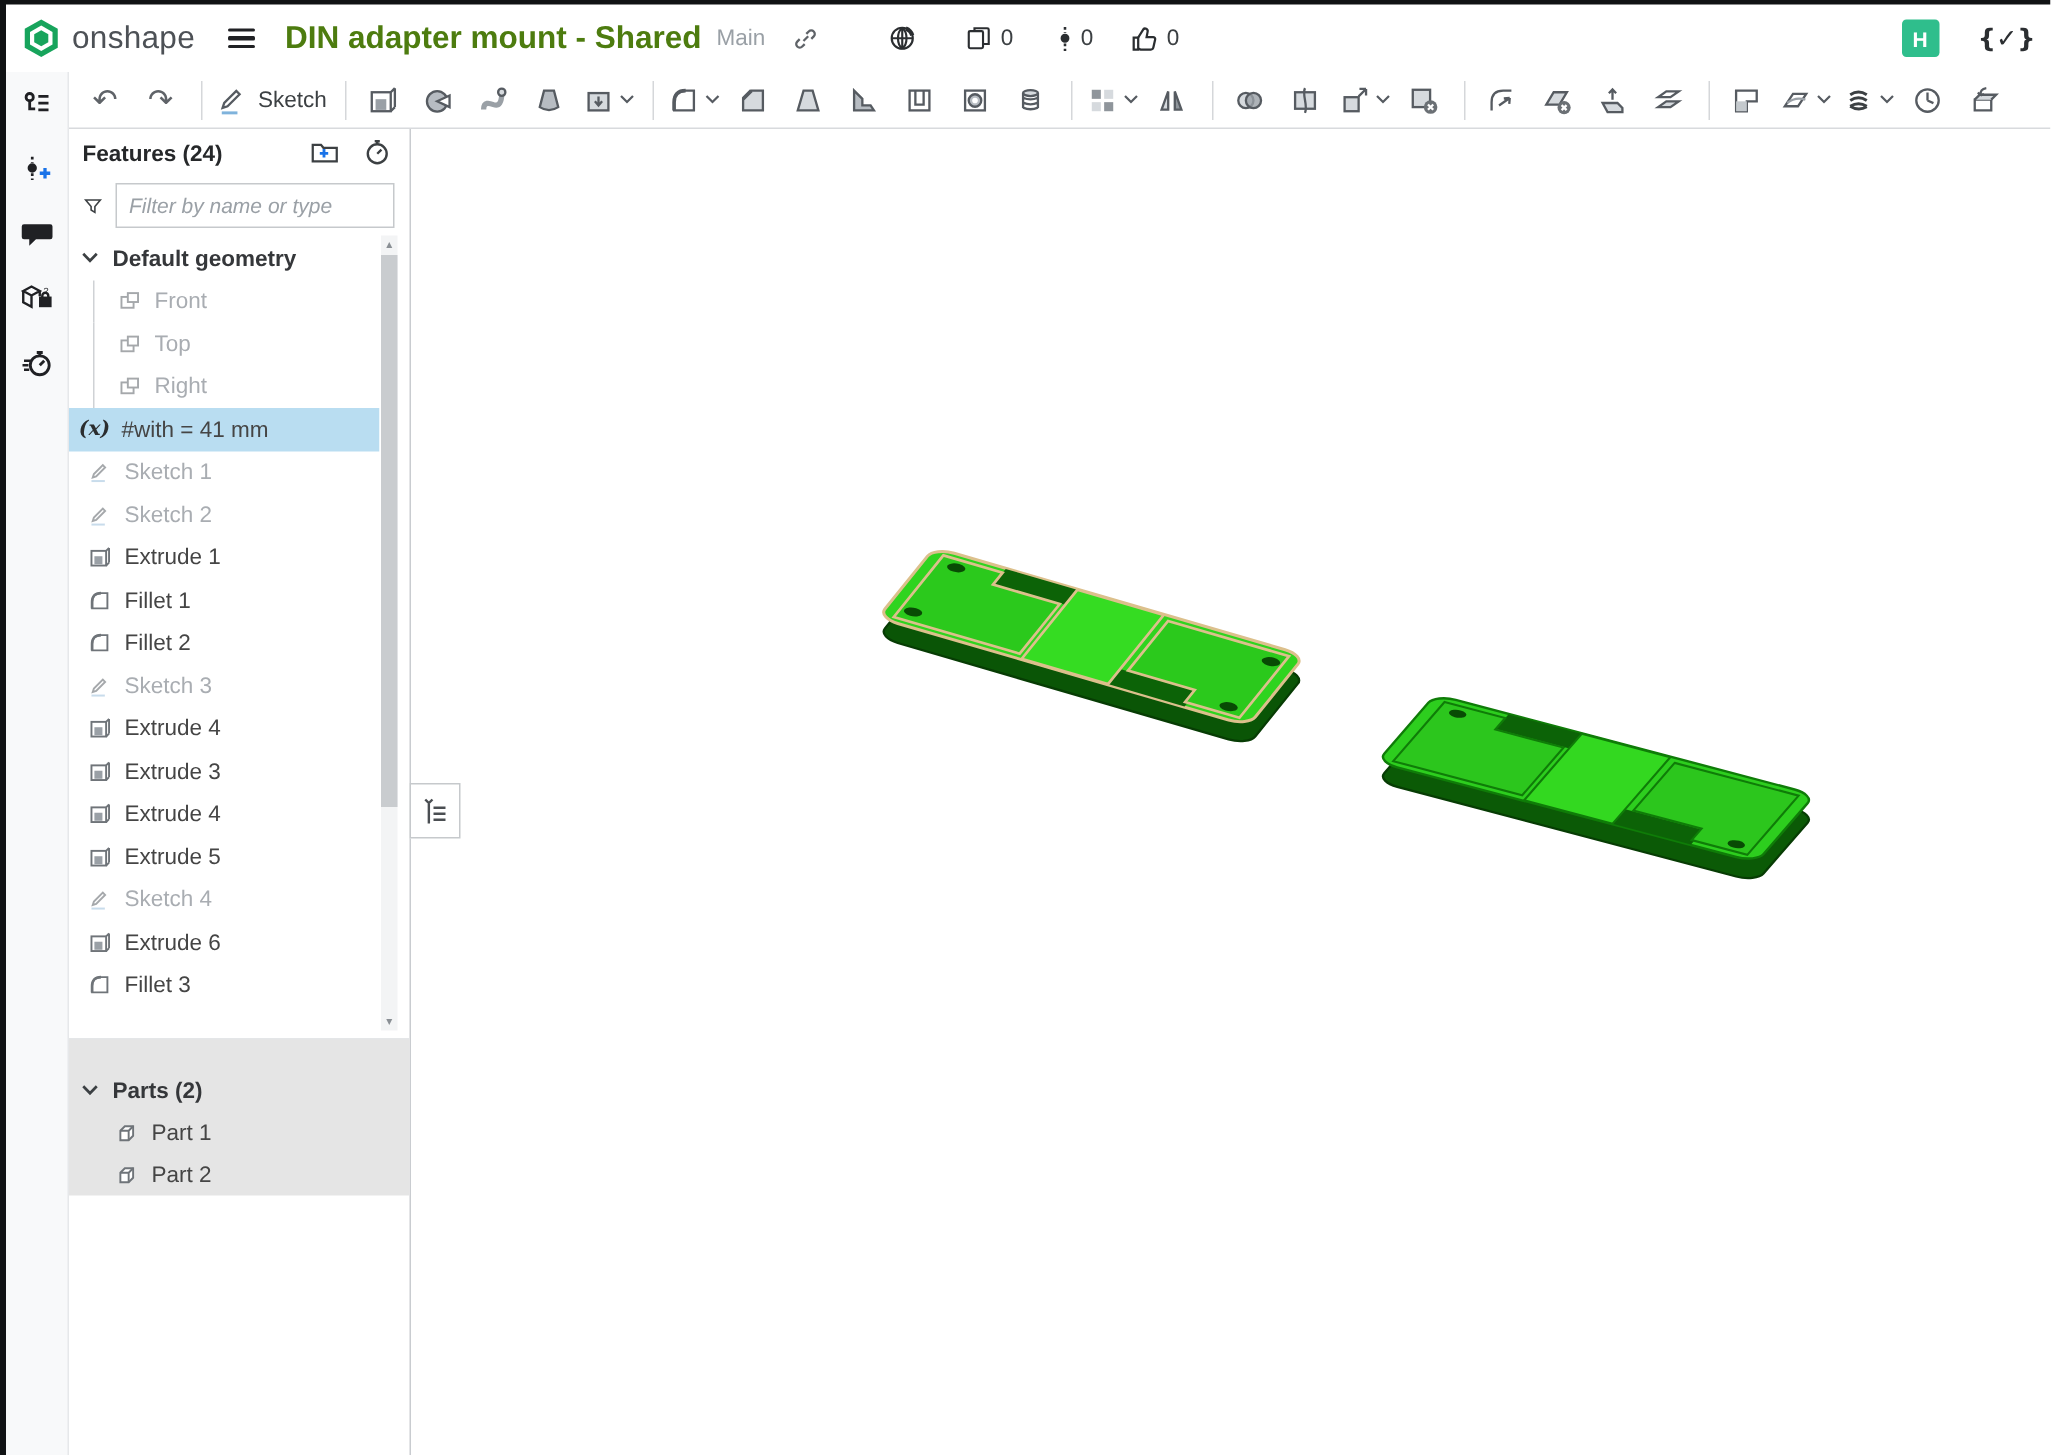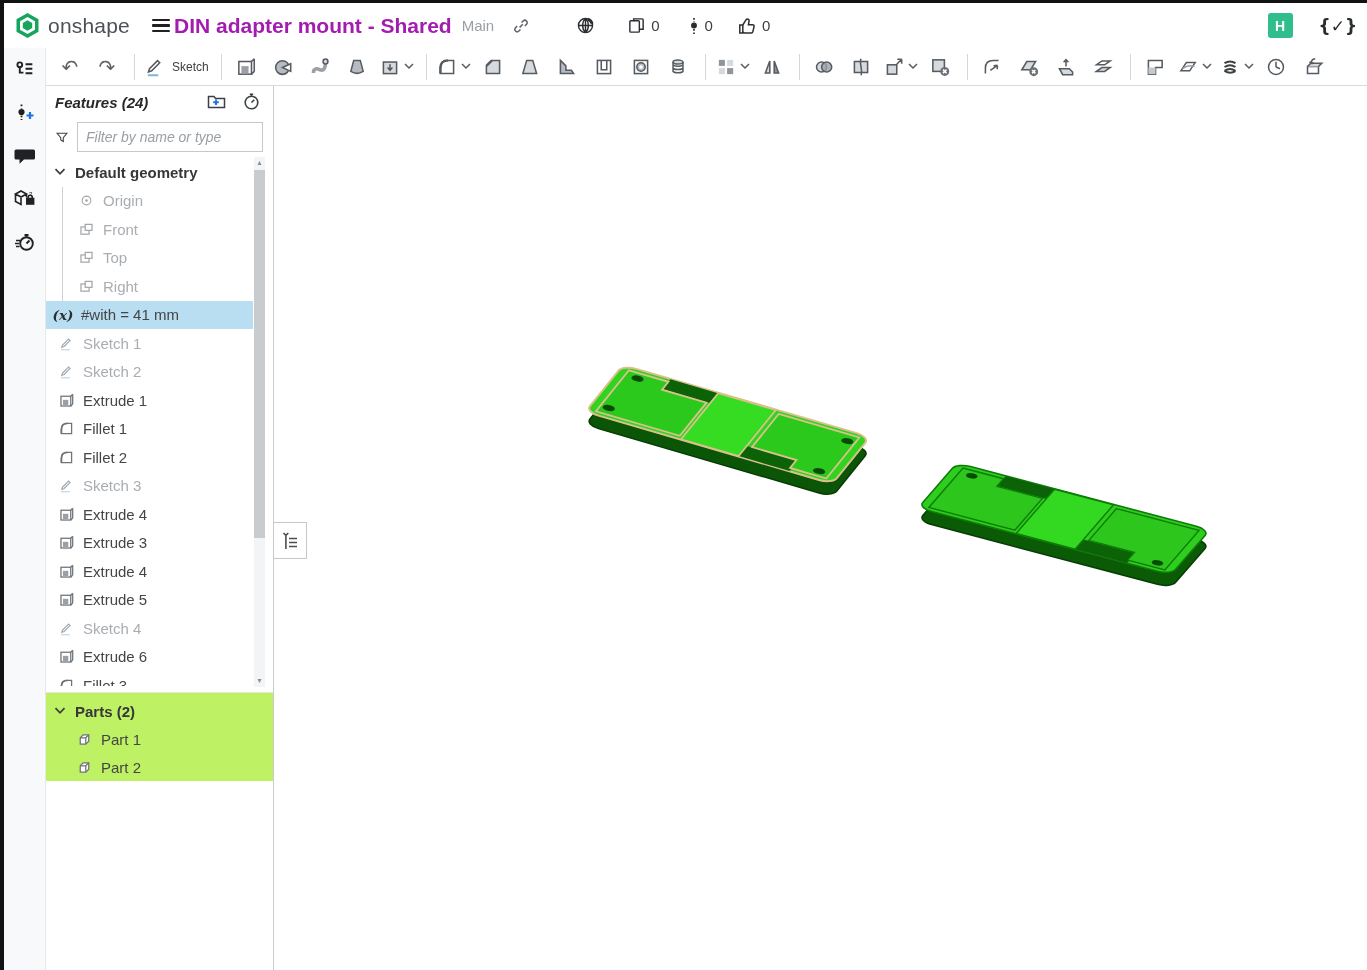--- a/index.html
+++ b/index.html
@@ -8,51 +8,51 @@
   .edge-top{position:absolute;left:0;top:0;width:100%;height:3px;background:#101214;z-index:60;}
   .edge-left{position:absolute;left:0;top:0;width:4px;height:100%;background:#101214;z-index:60;}
 
   
   header{position:absolute;left:4px;top:3px;right:0;height:45px;background:#fff;
          display:flex;align-items:center;z-index:20;}
   .logo{display:flex;align-items:center;gap:7px;margin-left:10px;}
   .logo-word{font-size:21px;color:#4d5156;letter-spacing:.2px;}
   .hamburger{margin-left:18px;display:flex;flex-direction:column;gap:3px;cursor:pointer;border:none;background:none;padding:4px;}
   .hamburger i{display:block;width:18px;height:2.5px;background:#202124;border-radius:1px;}
-  .doc-title{font-size:21px;font-weight:bold;color:#a21caf;margin-left:0;white-space:nowrap;}
+  .doc-title{font-size:21px;font-weight:bold;color:#4d7c0f;margin-left:16px;white-space:nowrap;}
   .ws-label{font-size:15px;color:#9aa0a6;margin-left:10px;}
   .hbtn{border:none;background:none;display:flex;align-items:center;gap:5px;color:#3c4043;cursor:pointer;padding:2px;}
   .hbtn svg{display:block;}
   .cnt{font-size:15px;color:#3c4043;}
   .spacer{flex:1;}
   .avatar{width:25px;height:25px;border-radius:3px;display:flex;align-items:center;justify-content:center;
           color:#fff;font-weight:bold;font-size:14px;margin-right:26px;cursor:pointer;}
   .fs-glyph{font-size:17px;font-weight:bold;color:#2b2e31;margin-right:10px;cursor:pointer;font-family:"DejaVu Sans",sans-serif;}
 
   
   .toolbar{position:absolute;left:45px;top:48px;right:0;height:37px;background:#fff;
            border-bottom:1px solid #d8dadd;display:flex;align-items:center;padding-left:8px;z-index:10;}
   .tb-btn{height:30px;min-width:34px;border:none;background:none;display:flex;align-items:center;
           justify-content:center;margin-right:3px;cursor:pointer;padding:0 2px;color:#565b61;}
   .tb-btn svg{display:block;}
   .tb-glyph{font-size:20px;color:#5f6368;line-height:1;}
-  .tb-label{font-size:12px;color:#3c4043;margin-left:6px;}
+  .tb-label{font-size:15px;color:#3c4043;margin-left:6px;}
   .tb-sep{width:1px;height:26px;background:#d5d7da;margin:0 7px;flex:none;}
   .dd{margin-left:3px;display:flex;align-items:center;}
 
   
   .rail{position:absolute;left:4px;top:48px;bottom:0;width:41px;background:#f8f9fa;border-right:1px solid #e6e8ea;
         display:flex;flex-direction:column;align-items:center;padding-top:9px;gap:16px;z-index:15;}
   .rail button{border:none;background:none;cursor:pointer;padding:2px;color:#202124;}
   .rail svg{display:block;}
 
   
   .panel{position:absolute;left:45px;top:85px;bottom:0;width:228px;background:#fff;
          border-right:1px solid #c9ccd0;z-index:8;}
-  .panel-head{display:flex;align-items:center;height:35px;padding:0 10px;font-style:italic;}
+  .panel-head{display:flex;align-items:center;height:35px;padding:0 10px;}
   .panel-title{font-size:15px;font-weight:bold;color:#26282a;flex:1;}
   .ph-btn{border:none;background:none;cursor:pointer;padding:2px;margin-left:10px;color:#3c4043;}
   .filter-row{display:flex;align-items:center;padding:2px 10px 6px 10px;gap:8px;}
   .filter-row input{width:168px;height:28px;border:1px solid #c6c9cc;border-radius:0;padding:0 8px;
                     font-size:14px;font-family:"Liberation Sans",sans-serif;}
   .filter-row input::placeholder{color:#9aa0a6;font-style:italic;}
   .tree{position:absolute;left:0;right:20px;top:73px;height:528px;overflow:hidden;}
   .row{height:28.5px;display:flex;align-items:center;font-size:15px;color:#454545;position:relative;
        padding-left:12px;cursor:pointer;}
   .row .chev{width:14px;margin-right:7px;display:flex;color:#3c4043;}
@@ -67,21 +67,21 @@
   .row.sel{background:#b9ddf1;}
   .row.muted{color:#a9adb2;}
   .row.muted .ticon{opacity:.62;}
   .sk-line{stroke:#a8c7e0;}
   
   .sb{position:absolute;right:8px;top:72px;width:11px;height:530px;background:#f3f4f5;}
   .sb .arr{height:12px;font-size:8px;line-height:12px;text-align:center;color:#8a8f94;cursor:pointer;}
   .sb .arr.dn{position:absolute;bottom:0;left:0;right:0;}
   .sb .thumb{position:absolute;top:13px;left:0;width:11px;height:368px;background:#c9cccf;cursor:pointer;}
   
-  .parts{position:absolute;left:0;right:0;top:607px;border-top:1px solid #e4e6e8;padding-top:4px;background:#bef264;}
+  .parts{position:absolute;left:0;right:0;top:607px;border-top:1px solid #e4e6e8;padding-top:20px;background:#e5e5e5;}
   .parts .row{height:28px;}
   .parts .row.item{padding-left:30px;}
 
   
   .viewport{position:absolute;left:274px;top:85px;right:0;bottom:0;background:#fff;z-index:2;}
   .viewport svg{position:absolute;left:0;top:0;}
   .list-toggle{position:absolute;left:273px;top:522px;width:34px;height:37px;background:#fff;
                border:1px solid #c6c9cc;z-index:12;display:flex;align-items:center;justify-content:center;
                cursor:pointer;color:#4a4e52;padding:0;}
 </style>
@@ -476,29 +476,20 @@
       <div class="row group">
         <span class="chev">
           <svg width="12" height="8" viewBox="0 0 12 8">
             <path d="M1.5 1.2 L6 5.8 L10.5 1.2" fill="none" stroke="#3c4043" stroke-width="1.8"></path>
           </svg>
         </span>
         <span>Default geometry</span>
       </div>
       <div class="row muted child">
         <span class="ticon">
-          <svg width="15" height="15" viewBox="0 0 20 20">
-            <circle cx="10" cy="10" r="5.8" stroke="currentColor" stroke-width="1.5" fill="none"></circle>
-            <circle cx="10" cy="10" r="1.8" fill="currentColor"></circle>
-          </svg>
-        </span>
-        <span>Origin</span>
-      </div>
-      <div class="row muted child">
-        <span class="ticon">
           <svg width="17" height="17" viewBox="0 0 20 20">
             <rect x="3.5" y="7" width="9.5" height="8.5" stroke="currentColor" stroke-width="1.5" fill="none"></rect>
             <rect x="8.5" y="4" width="8" height="7" fill="#fff" stroke="currentColor" stroke-width="1.5"></rect>
           </svg>
         </span>
         <span>Front</span>
       </div>
       <div class="row muted child">
         <span class="ticon">
           <svg width="17" height="17" viewBox="0 0 20 20">

